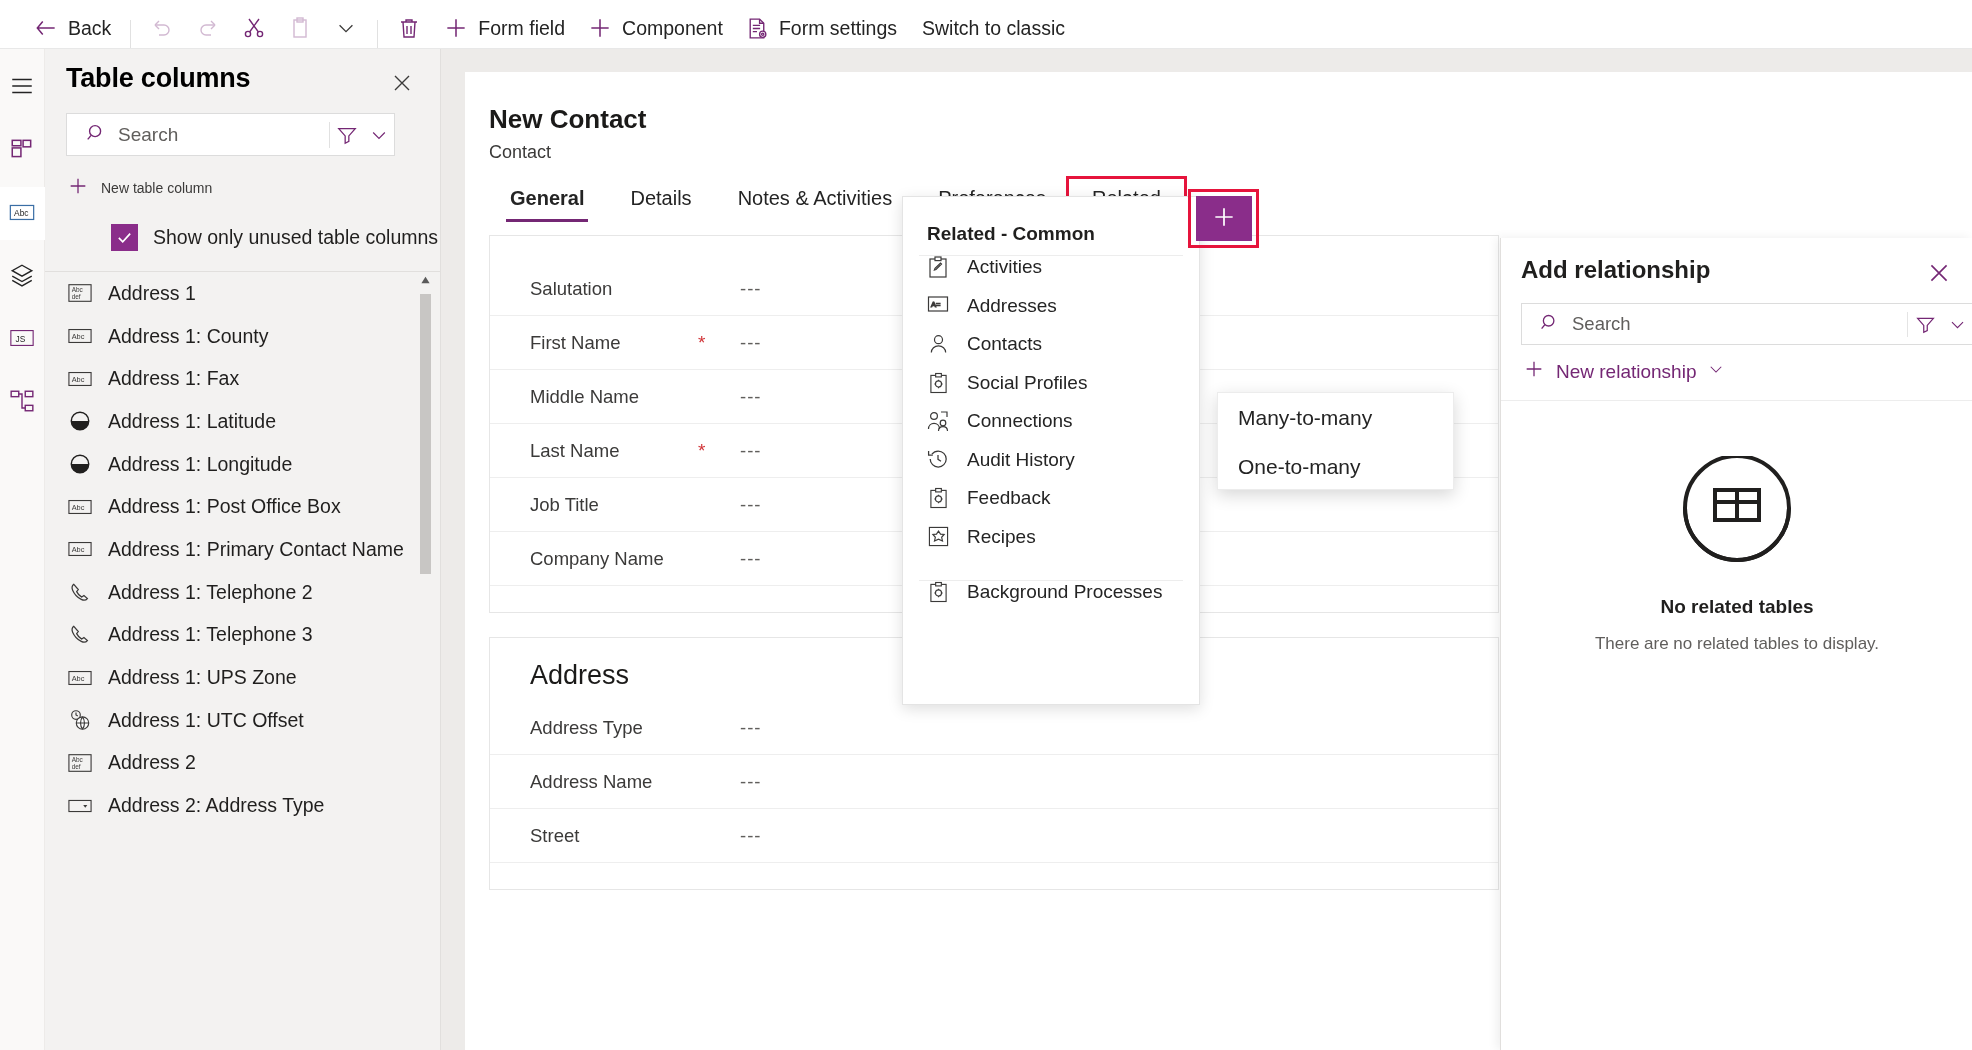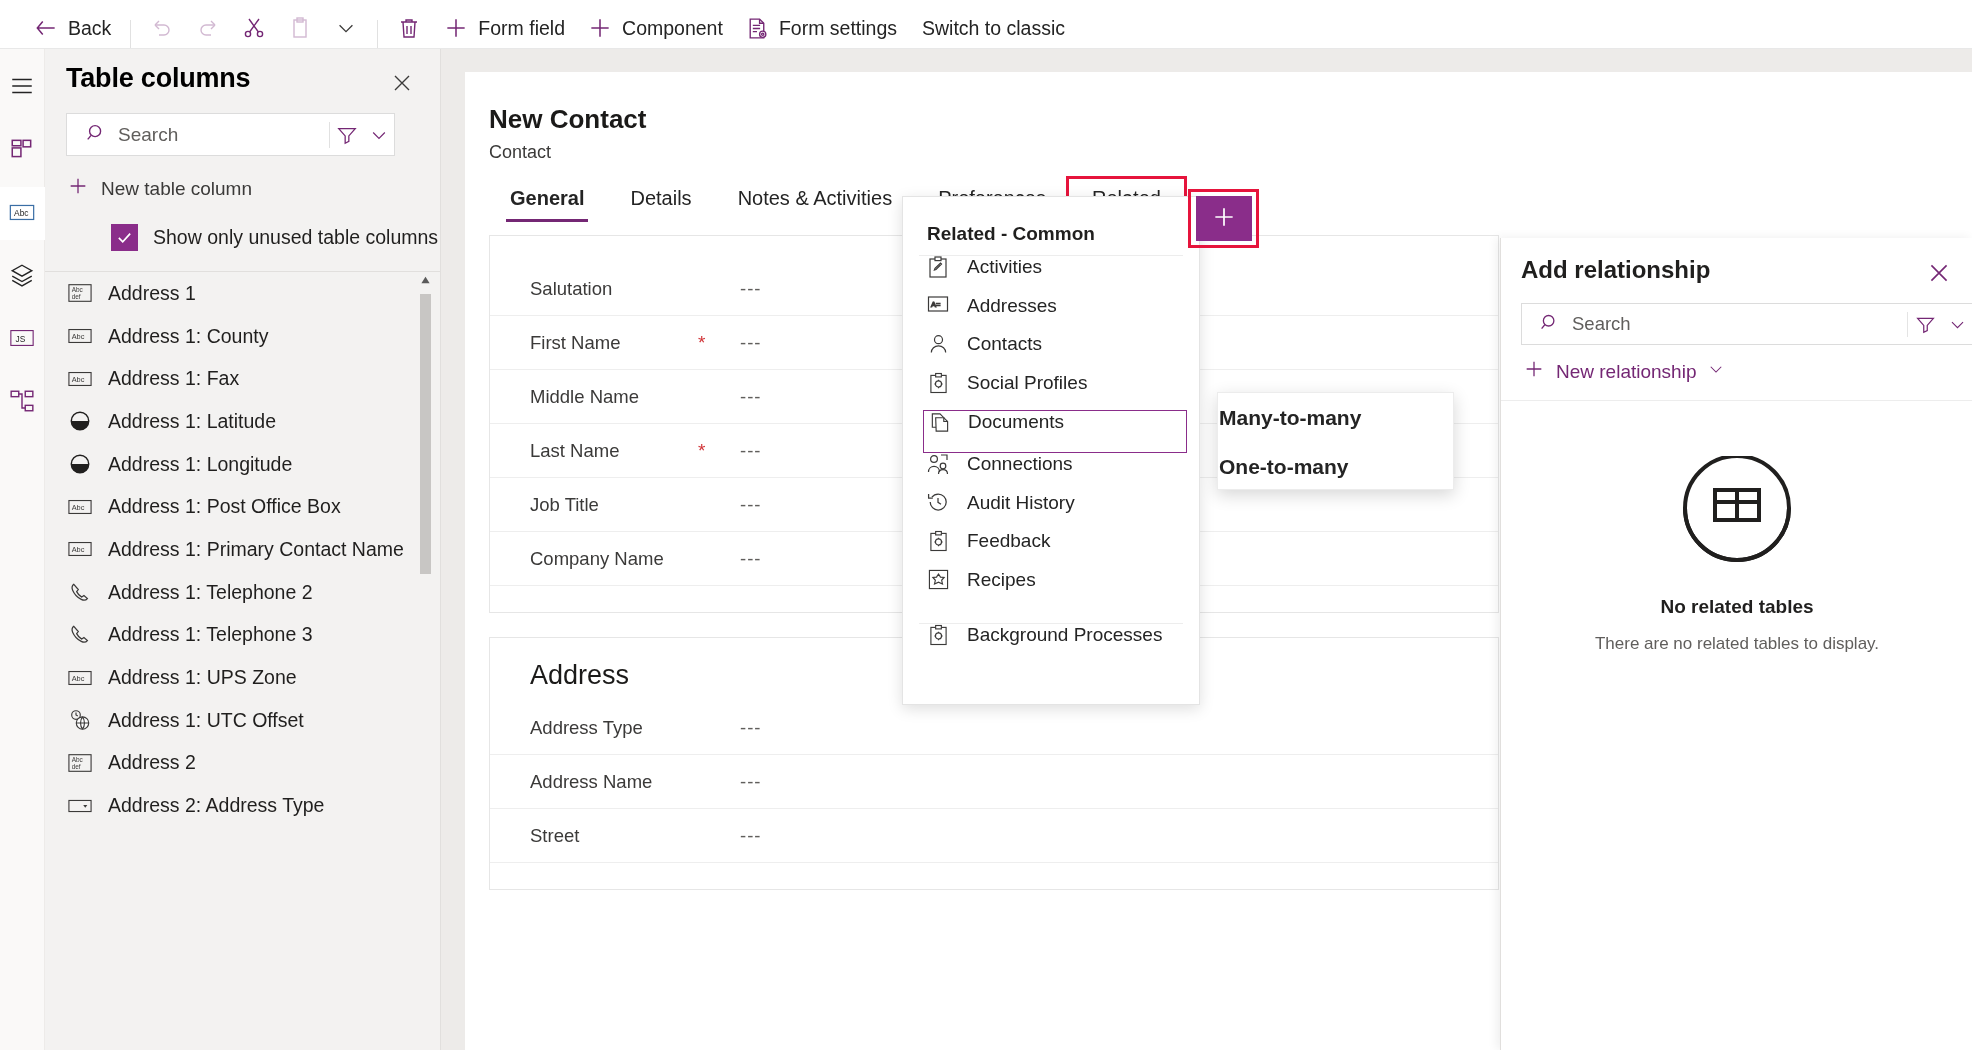--- a/index.html
+++ b/index.html
@@ -65,21 +65,21 @@
     background: #ffffff; border: 1px solid #dcdcdc;
     display: flex; align-items: center;
   }
   .tc-search .mag { margin-left: 18px; margin-right: 11px; }
   .tc-search .ph { font-size: 19px; color: #605e5c; }
   .tc-search .vsep { margin-left: auto; width: 1px; height: 26px; background: #e1e1e1; }
   .tc-search .funnel { width: 34px; display:flex; align-items:center; justify-content:center; cursor: pointer;}
   .tc-search .chev { width: 30px; display:flex; align-items:center; justify-content:center; cursor: pointer;}
   .tc-new {
     position: absolute; left: 22px; top: 126px; display: flex; align-items: center; gap: 12px;
-    font-size: 19px; color: #3b3a39; cursor: pointer;
+    font-size: 14px; color: #3b3a39; cursor: pointer;
   }
   .tc-chk {
     position: absolute; left: 66px; top: 175px; display: flex; align-items: center; gap: 15px;
     font-size: 19.5px; color: #201f1e; cursor: pointer;
   }
   .chkbox {
     width: 27px; height: 27px; background: #8a2d8a; display: flex; align-items: center; justify-content: center;
   }
   .tc-divider { position: absolute; left: 0; top: 222px; width: 396px; height: 1px; background: #e1dfdd; }
 
@@ -179,21 +179,21 @@
   .rel-rule { position: absolute; left: 0; top: 162px; width: 472px; height: 1px; background: #ededed; }
   .rel-empty { position: absolute; left: 0; top: 170px; width: 472px; text-align: center; }
   .rel-empty .ico { margin-top: 48px; }
   .rel-empty .t1 { font-size: 19px; font-weight: 700; color: #201f1e; margin-top: 16px; }
   .rel-empty .t2 { font-size: 17px; color: #605e5c; margin-top: 16px; }
 
   .relmenu {
     position: absolute; left: 1217px; top: 392px; width: 237px; height: 98px;
     background: #ffffff; border: 1px solid #ececec; box-shadow: 0 5px 16px rgba(0,0,0,.16);
   }
-  .relmenu-item { height: 49px; display: flex; align-items: center; padding-left: 1px; font-size: 21px; color: #242424; cursor: pointer; font-weight: bold; }
+  .relmenu-item { height: 49px; display: flex; align-items: center; padding-left: 20px; font-size: 21px; color: #242424; cursor: pointer; }
 
   .plusbtn {
     position: absolute; left: 1196px; top: 196px; width: 56px; height: 45px;
     background: #8a2d8a; display: flex; align-items: center; justify-content: center; cursor: pointer;
   }
   .plushl { position: absolute; left: 1188px; top: 189px; width: 71px; height: 59px; border: 3px solid #e6143c; }
 
   
   .rightstub { position: absolute; right: 0; top: 660px; width: 0; }
   .stub { position: absolute; right: 4px; font-size: 18.5px; color: #3b3a39; white-space: nowrap; }
@@ -641,30 +641,20 @@
         <div class="fly-item">
           <span class="fi">
             <svg width="19" height="22" viewBox="0 0 20 22" fill="none" stroke="#3b3a39" stroke-width="1.2">
               <rect x="2" y="3" width="16" height="18"></rect>
               <rect x="7" y="1" width="6" height="3.6" fill="#ffffff"></rect>
               <circle cx="10" cy="12" r="3.2"></circle>
               <path d="M10 7.6v1.2M10 15.2v1.2M5.6 12h1.2M13.2 12h1.2"></path>
             </svg>
           </span>
           <span>Social Profiles</span>
-        </div>
-        <div class="fly-item sel">
-          <span class="fi">
-            <svg width="21" height="22" viewBox="0 0 22 22" fill="none" stroke="#3b3a39" stroke-width="1.2">
-              <path d="M3.5 2.5h8l4 4v10h-12z" fill="#ffffff"></path>
-              <path d="M7 6.5h8.5l4 4v10h-12z" fill="#ffffff"></path>
-              <path d="M15.5 6.5v4h4"></path>
-            </svg>
-          </span>
-          <span>Documents</span>
         </div>
         <div class="fly-item">
           <span class="fi">
             <svg width="22" height="22" viewBox="0 0 22 22" fill="none" stroke="#3b3a39" stroke-width="1.2">
               <circle cx="7" cy="6" r="3.4"></circle>
               <path d="M1.5 19c0-3.4 2.5-5.6 5.5-5.6s5.5 2.2 5.5 5.6"></path>
               <circle cx="16" cy="13" r="2.8"></circle>
               <path d="M11.5 21c0-2.7 2-4.4 4.5-4.4s4.5 1.7 4.5 4.4"></path>
               <path d="M14 2h6v5"></path>
             </svg>

